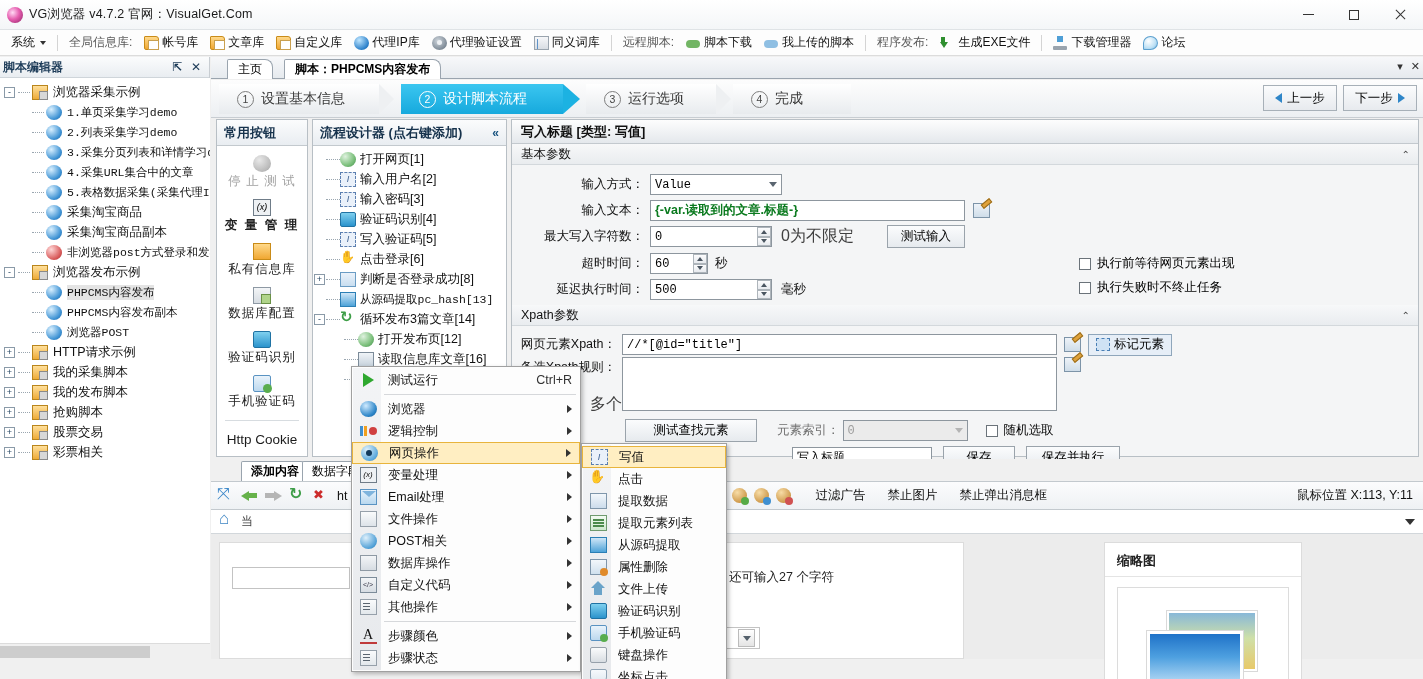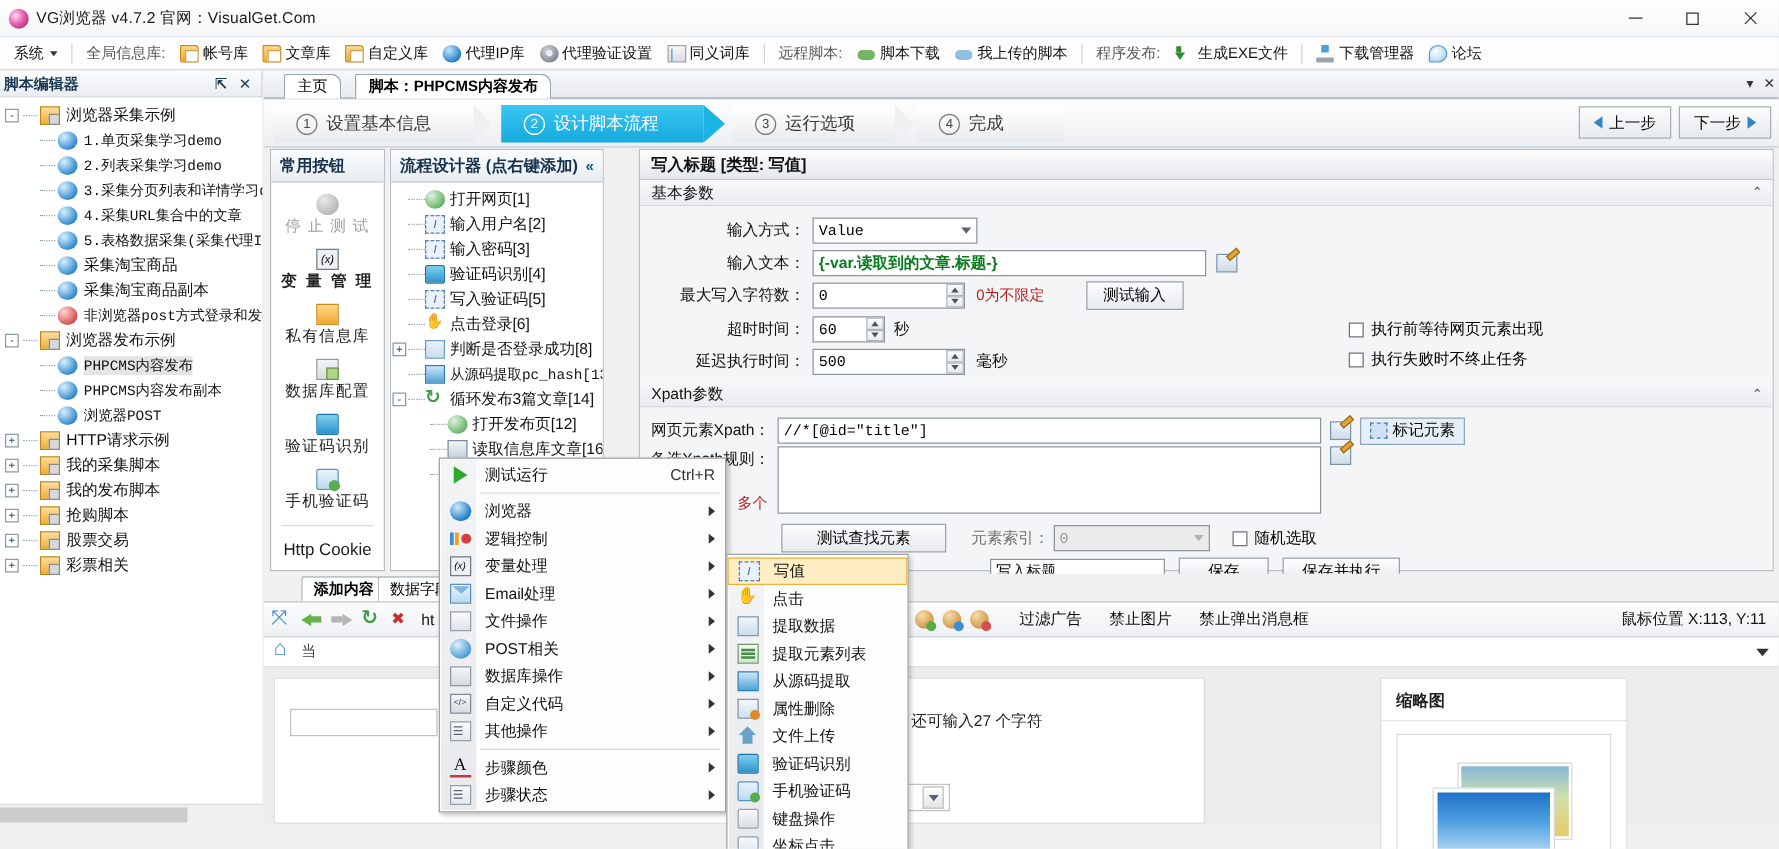--- a/index.html
+++ b/index.html
@@ -172,21 +172,21 @@
   .bi-db { background: linear-gradient(#ffd98a,#f0a732); border: 1px solid #c98b18; }
   .bi-dbcfg { background: linear-gradient(#f3f5f7,#d6dce2); border: 1px solid #8e99a4; }
   .bi-dbcfg::after { content:""; position:absolute; right:-1px; bottom:-1px; width:8px; height:8px; background:#b0d48a; border:1px solid #6a9146;}
   .bi-vcode { background: linear-gradient(#7fd0ef,#2b93cc); border: 1px solid #1f72a3; border-radius: 2px; }
   .bi-phone { background: linear-gradient(#e9f3fb,#bcd8ee); border: 1px solid #5a93c2; border-radius: 2px; }
   .bi-phone::after { content:""; position:absolute; right:-2px; bottom:-2px; width:9px; height:9px; border-radius:50%; background:#59ad4e;}
   .btn-divider { height: 1px; background: #d7dce0; margin: 5px 8px; }
   .httpcookie { font-size: 13.5px; color: #1b1b1b; padding: 6px 0; }
 
   
-  #flow { left: 101px; top: 62px; width: 171px; height: 338px; }
+  #flow { left: 101px; top: 62px; width: 195px; height: 338px; }
   .flow-body { position: absolute; left: 0; top: 27px; right: 0; bottom: 0; overflow: hidden; background: #fff; padding-top: 2px; }
   .fnode { display: flex; align-items: center; height: 20px; font-size: 12.5px; white-space: nowrap; }
   .fnode .gut { width: 13px; flex: 0 0 auto; display: flex; justify-content: center; }
   .fnode .gut .exp { width: 11px; height: 11px; border: 1px solid #8a9aa8; background: #fff; font-size: 9px; line-height: 9px; text-align: center; color: #2b4a66; }
   .fnode .dash { width: 14px; height: 1px; border-top: 1px dotted #9aa6b0; flex: 0 0 auto; }
   .fnode.ind1 { padding-left: 18px; }
   .fi { width: 16px; height: 15px; margin-right: 4px; position: relative; flex: 0 0 auto; }
   .fi-page { border-radius: 50%; background: radial-gradient(circle at 33% 30%, #dff2df, #7cc07c 60%, #3e8a46); }
   .fi-input { border: 1px dashed #5b7fb0; background: #eaf1fa; color: #3a5f91; font-size: 9px; text-align: center; line-height: 13px; font-style: italic; }
   .fi-vcode { background: linear-gradient(#7fd0ef,#2b93cc); border: 1px solid #1f72a3; border-radius: 2px; }
@@ -229,21 +229,21 @@
   .sel-box.disabled .dd { border-top-color: #b4b4b4; }
   .spin { position: absolute; right: 1px; top: 1px; width: 14px; height: 19px; display: flex; flex-direction: column; }
   .spin div { flex: 1; border: 1px solid #aeb5bb; background: linear-gradient(#fcfcfd,#e7eaee); display:flex; align-items:center; justify-content:center; }
   .spin .ar { width:0;height:0;border-left:3px solid transparent;border-right:3px solid transparent; }
   .spin .up .ar { border-bottom: 4px solid #4a5560; }
   .spin .dn .ar { border-top: 4px solid #4a5560; }
   .btn {
     border: 1px solid #9aa3ab; background: linear-gradient(#fbfcfd,#e6eaee);
     font-size: 12.5px; display: flex; align-items: center; justify-content: center; height: 23px; padding: 0 10px;
   }
-  .hint { font-size: 12px; color: #b91c1c; }
+  .hint { font-size: 16px; color: #404040; }
   .unit { font-size: 12.5px; color: #111; }
   .cbrow { display: flex; align-items: center; gap: 6px; font-size: 12.5px; }
   .cb { width: 12px; height: 12px; border: 1px solid #6b737a; background: #fff; }
   .edit-ic { width: 17px; height: 15px; position: relative; background: linear-gradient(#eef3f8,#cfdde9); border: 1px solid #7d94a8; }
   .edit-ic::after { content:""; position:absolute; right:-3px; top:-3px; width:9px; height:3px; background:#e0a23a; transform: rotate(-40deg); border:1px solid #9a6e1f;}
   .mark-btn { border: 1px solid #8fa6bb; background: #e6eef7; height: 22px; display: flex; align-items: center; gap: 4px; padding: 0 7px; font-size: 12.5px; }
   .mark-ic { width: 14px; height: 13px; border: 1px dashed #4a7fb5; background: #cfe2f4; position: relative; }
   .ta { border: 1px solid #8d969e; background: #fff; }
 
   
@@ -985,20 +985,27 @@
       </div>
       <div class="ctx-item">
         <span class="icbox">
           <span class="cmi cmi-logic">
             <i></i>
           </span>
         </span>
         <span class="txt">逻辑控制</span>
         <span class="sub"></span>
       </div>
+      <div class="ctx-item hl">
+        <span class="icbox">
+          <span class="cmi cmi-web"></span>
+        </span>
+        <span class="txt">网页操作</span>
+        <span class="sub"></span>
+      </div>
       <div class="ctx-item">
         <span class="icbox">
           <span class="cmi cmi-var">(x)</span>
         </span>
         <span class="txt">变量处理</span>
         <span class="sub"></span>
       </div>
       <div class="ctx-item">
         <span class="icbox">
           <span class="cmi cmi-mail"></span>

